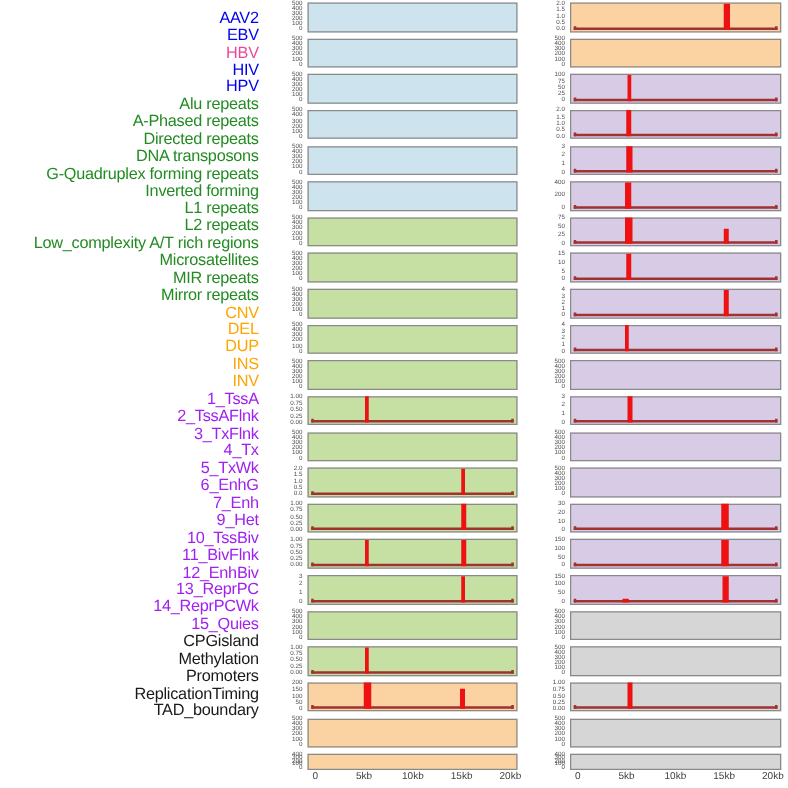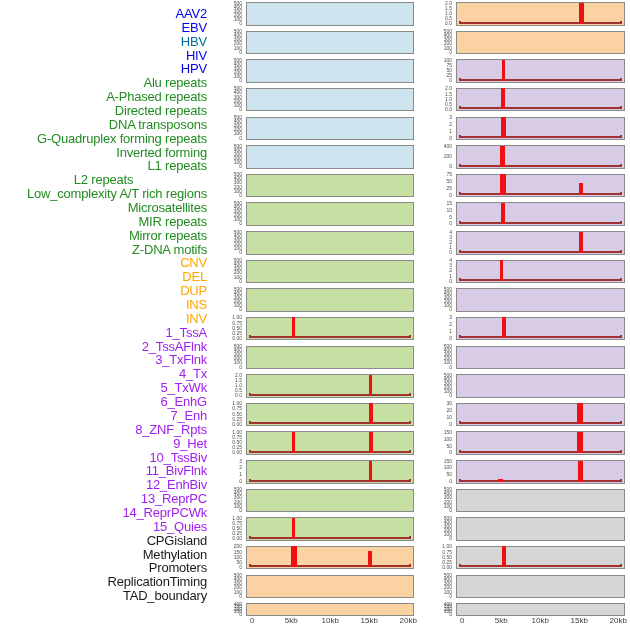--- a/index.html
+++ b/index.html
@@ -18,49 +18,47 @@
   .baseline{position:absolute;height:2px;}
   .nub{position:absolute;width:2px;height:3px;}
 </style>
 </head>
 <body>
 
 <div id="figure">
   <div id="labels">
       <div class="lab" style="color: rgb(0, 0, 238);">AAV2</div>
       <div class="lab" style="color: rgb(0, 0, 238);">EBV</div>
-      <div class="lab" style="color: #0369a1;">HBV</div>
+      <div class="lab" style="color: #ec4899;">HBV</div>
       <div class="lab" style="color: rgb(0, 0, 238);">HIV</div>
       <div class="lab" style="color: rgb(0, 0, 238);">HPV</div>
       <div class="lab" style="color: rgb(34, 139, 34);">Alu repeats</div>
       <div class="lab" style="color: rgb(34, 139, 34);">A-Phased repeats</div>
       <div class="lab" style="color: rgb(34, 139, 34);">Directed repeats</div>
       <div class="lab" style="color: rgb(34, 139, 34);">DNA transposons</div>
       <div class="lab" style="color: rgb(34, 139, 34);">G-Quadruplex forming repeats</div>
       <div class="lab" style="color: rgb(34, 139, 34);">Inverted forming</div>
       <div class="lab" style="color: rgb(34, 139, 34);">L1 repeats</div>
-      <div class="lab" style="color: rgb(34, 139, 34); text-align: center;">L2 repeats</div>
+      <div class="lab" style="color: rgb(34, 139, 34);">L2 repeats</div>
       <div class="lab" style="color: rgb(34, 139, 34);">Low_complexity A/T rich regions</div>
       <div class="lab" style="color: rgb(34, 139, 34);">Microsatellites</div>
       <div class="lab" style="color: rgb(34, 139, 34);">MIR repeats</div>
       <div class="lab" style="color: rgb(34, 139, 34);">Mirror repeats</div>
-      <div class="lab" style="color: rgb(34, 139, 34);">Z-DNA motifs</div>
       <div class="lab" style="color: rgb(255, 165, 0);">CNV</div>
       <div class="lab" style="color: rgb(255, 165, 0);">DEL</div>
       <div class="lab" style="color: rgb(255, 165, 0);">DUP</div>
       <div class="lab" style="color: rgb(255, 165, 0);">INS</div>
       <div class="lab" style="color: rgb(255, 165, 0);">INV</div>
       <div class="lab" style="color: rgb(160, 32, 240);">1_TssA</div>
       <div class="lab" style="color: rgb(160, 32, 240);">2_TssAFlnk</div>
       <div class="lab" style="color: rgb(160, 32, 240);">3_TxFlnk</div>
       <div class="lab" style="color: rgb(160, 32, 240);">4_Tx</div>
       <div class="lab" style="color: rgb(160, 32, 240);">5_TxWk</div>
       <div class="lab" style="color: rgb(160, 32, 240);">6_EnhG</div>
       <div class="lab" style="color: rgb(160, 32, 240);">7_Enh</div>
-      <div class="lab" style="color: rgb(160, 32, 240);">8_ZNF_Rpts</div>
       <div class="lab" style="color: rgb(160, 32, 240);">9_Het</div>
       <div class="lab" style="color: rgb(160, 32, 240);">10_TssBiv</div>
       <div class="lab" style="color: rgb(160, 32, 240);">11_BivFlnk</div>
       <div class="lab" style="color: rgb(160, 32, 240);">12_EnhBiv</div>
       <div class="lab" style="color: rgb(160, 32, 240);">13_ReprPC</div>
       <div class="lab" style="color: rgb(160, 32, 240);">14_ReprPCWk</div>
       <div class="lab" style="color: rgb(160, 32, 240);">15_Quies</div>
       <div class="lab" style="color: rgb(26, 26, 26);">CPGisland</div>
       <div class="lab" style="color: rgb(26, 26, 26);">Methylation</div>
       <div class="lab" style="color: rgb(26, 26, 26);">Promoters</div>

